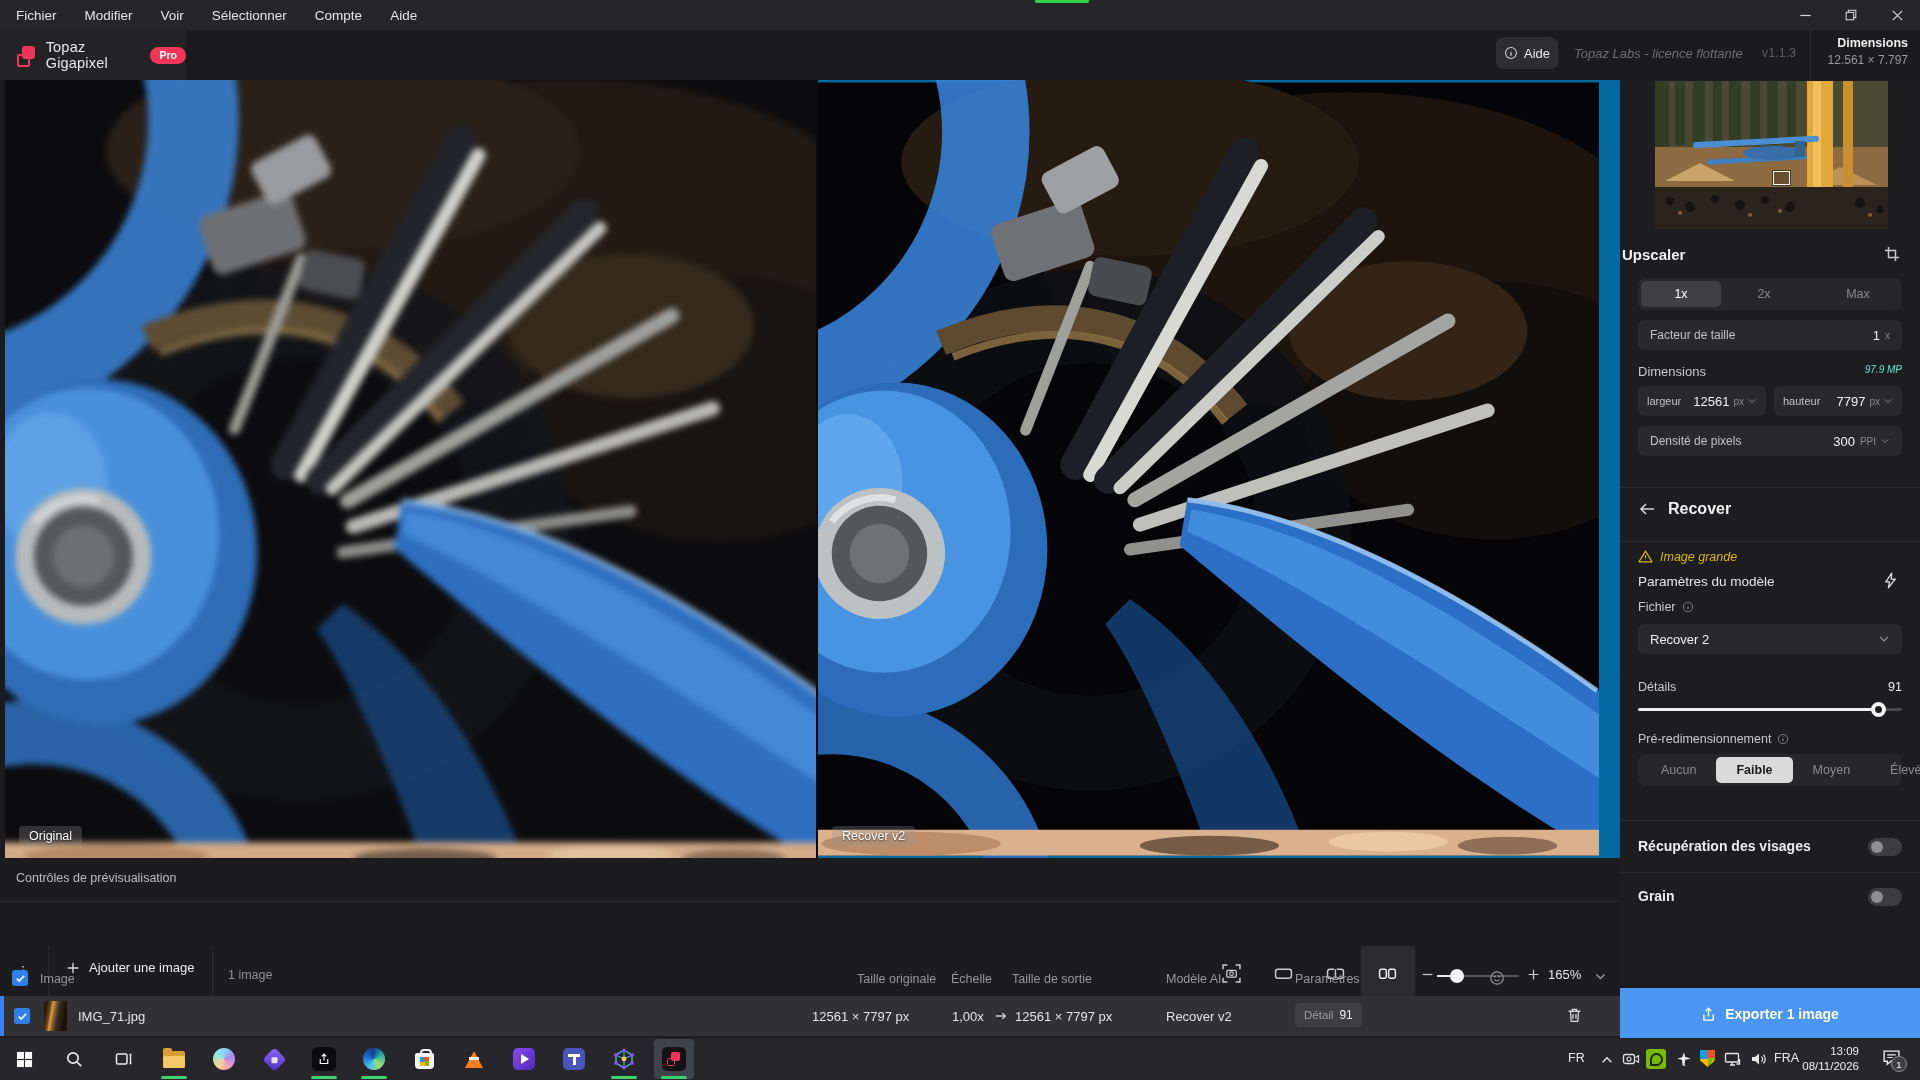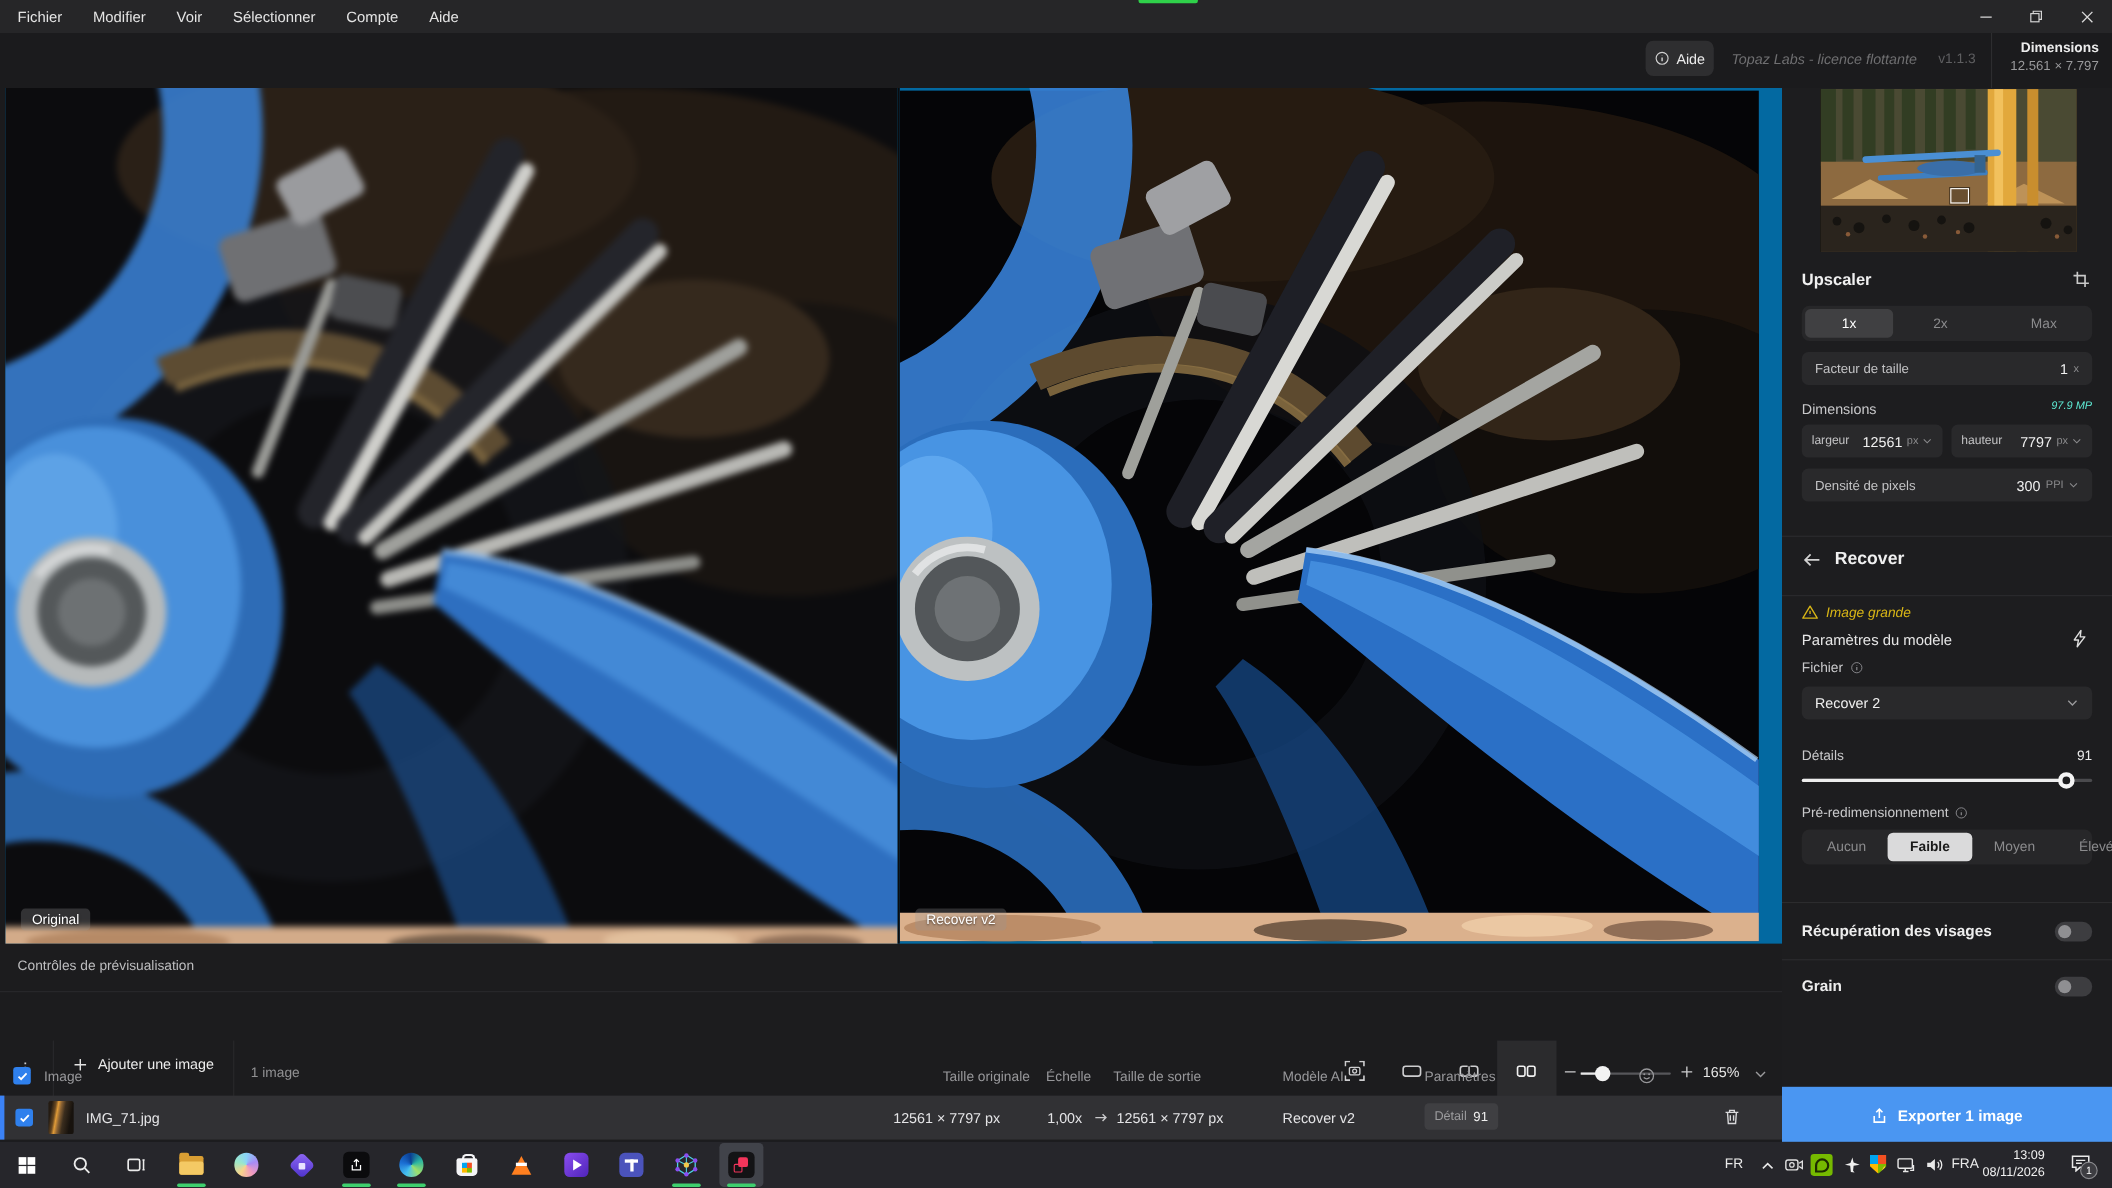--- a/index.html
+++ b/index.html
@@ -359,20 +359,28 @@
         </div>
       <div class="winbtn">
           <svg width="15" height="15">
             <use href="#i-close"></use>
           </svg>
         </div>
     </div>
   </div>
 
   <div class="appbar">
+    <div class="brand-panel">
+      <div class="logo-glyph">
+          <div class="sq1"></div>
+          <div class="sq2"></div>
+        </div>
+      <span class="brand-name">Topaz Gigapixel</span>
+      <span class="pro-badge">Pro</span>
+    </div>
     <div class="help-btn">
       <svg width="14" height="14" color="#cfcfcf">
           <use href="#i-info"></use>
         </svg>
       <span>Aide</span>
     </div>
     <span class="license-txt">Topaz Labs - licence flottante</span>
     <span class="version-txt">v1.1.3</span>
     <div class="appbar-vdiv"></div>
     <div class="hdr-dims">
@@ -398,21 +406,21 @@
   </div>
 
   <div class="sidebar">
     <div class="thumb">
       <svg preserveAspectRatio="none">
           <use href="#thumb-art"></use>
         </svg>
       <div class="nav-rect"></div>
     </div>
 
-    <span class="abs panel-title" style="left:18px;top:166px;">Upscaler</span>
+    <span class="abs panel-title" style="left:2px;top:166px;">Upscaler</span>
     <svg class="abs" style="left:264px;top:166px;" width="16" height="16" color="#c9c9c9">
         <use href="#i-crop"></use>
       </svg>
 
     <div class="seg" style="top:198px;">
       <span class="opt sel-dark" style="flex:0 0 40px;">1x</span>
       <span class="opt" style="flex:0 0 46px;">2x</span>
       <span class="opt" style="flex:0 0 62px;">Max</span>
       <span class="opt">Personnalisé</span>
     </div>

